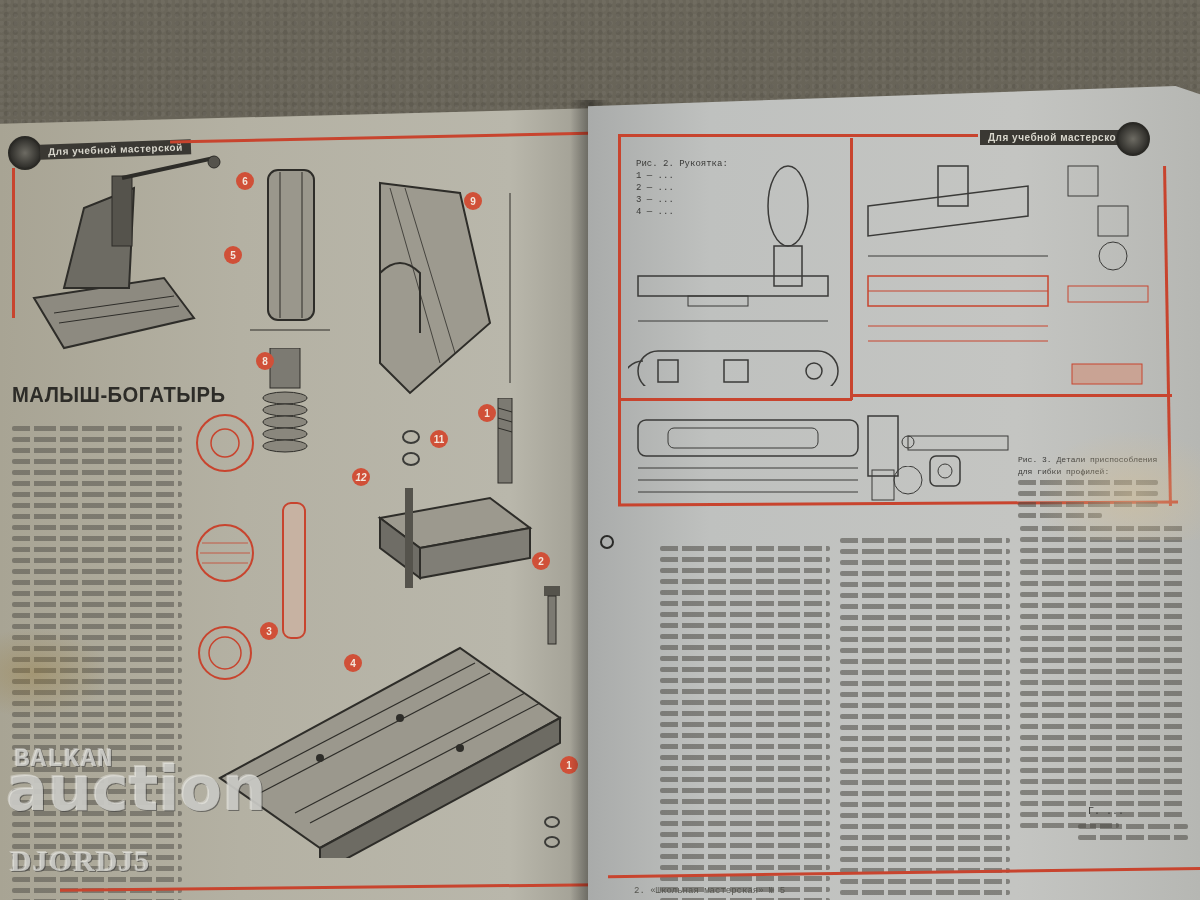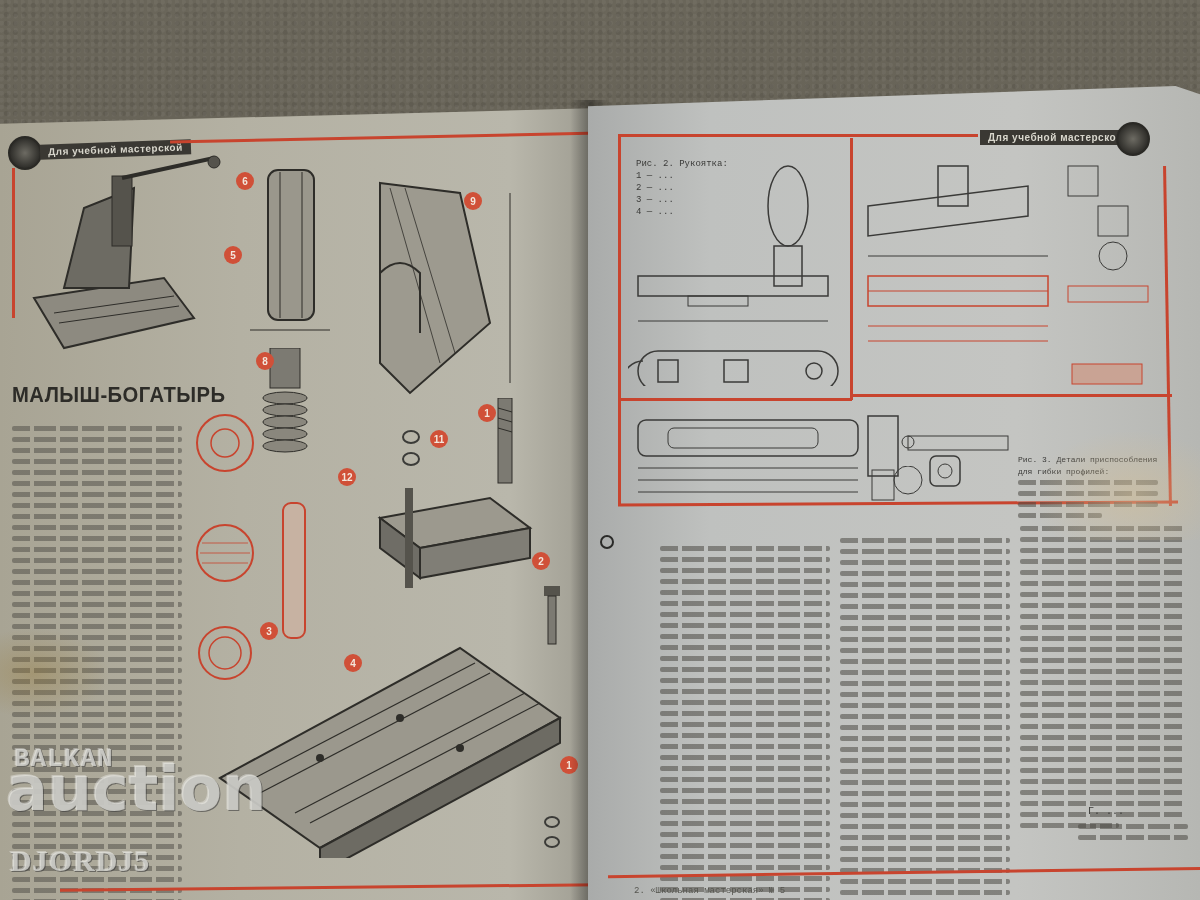--- a/index.html
+++ b/index.html
@@ -191,21 +191,21 @@
   <div class="hole" style="left:402px;top:344px;width:14px;height:10px;"></div>
   <div class="hole" style="left:544px;top:708px;width:12px;height:8px;"></div>
   <div class="hole" style="left:544px;top:728px;width:12px;height:8px;"></div>
 
   <div class="part-num" style="left:236px;top:64px;">6</div>
   <div class="part-num" style="left:224px;top:138px;">5</div>
   <div class="part-num" style="left:464px;top:84px;">9</div>
   <div class="part-num" style="left:256px;top:244px;">8</div>
   <div class="part-num" style="left:478px;top:296px;">1</div>
   <div class="part-num" style="left:430px;top:322px;">11</div>
-  <div class="part-num" style="left:338px;top:360px;">12</div>
+  <div class="part-num" style="left:352px;top:360px;font-style:italic;">12</div>
   <div class="part-num" style="left:532px;top:444px;">2</div>
   <div class="part-num" style="left:260px;top:514px;">3</div>
   <div class="part-num" style="left:344px;top:546px;">4</div>
   <div class="part-num" style="left:560px;top:648px;">1</div>
 
   <div class="title" style="top:274px;">МАЛЫШ-БОГАТЫРЬ</div>
 
   <div class="col col-left" style="left:12px;top:318px;width:170px;">
     <div class="line"></div>
       <div class="line"></div>

